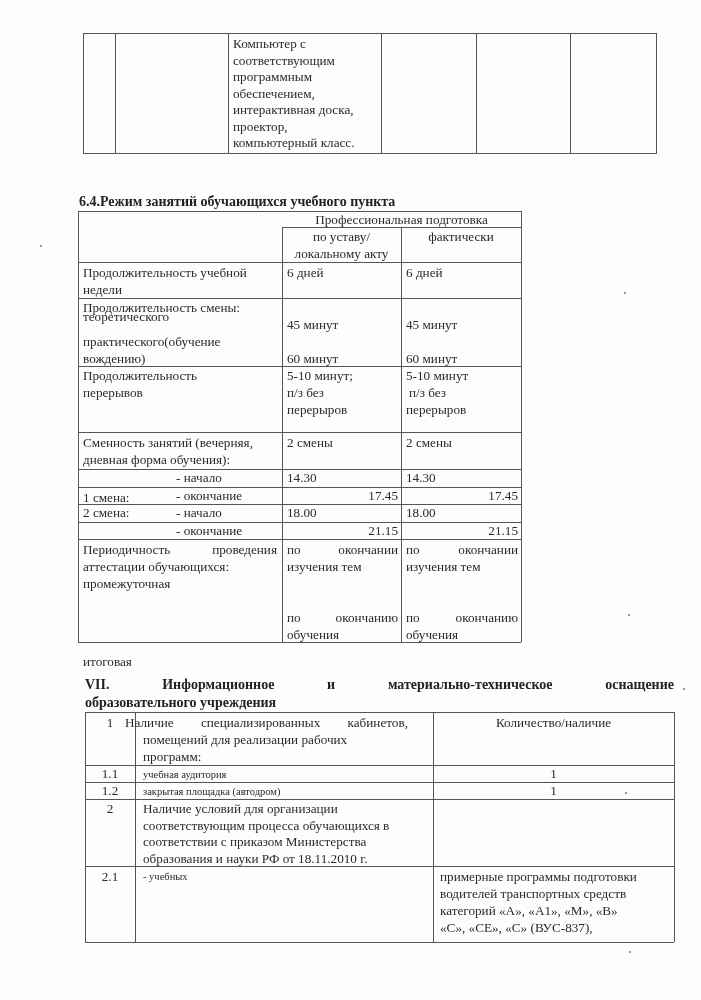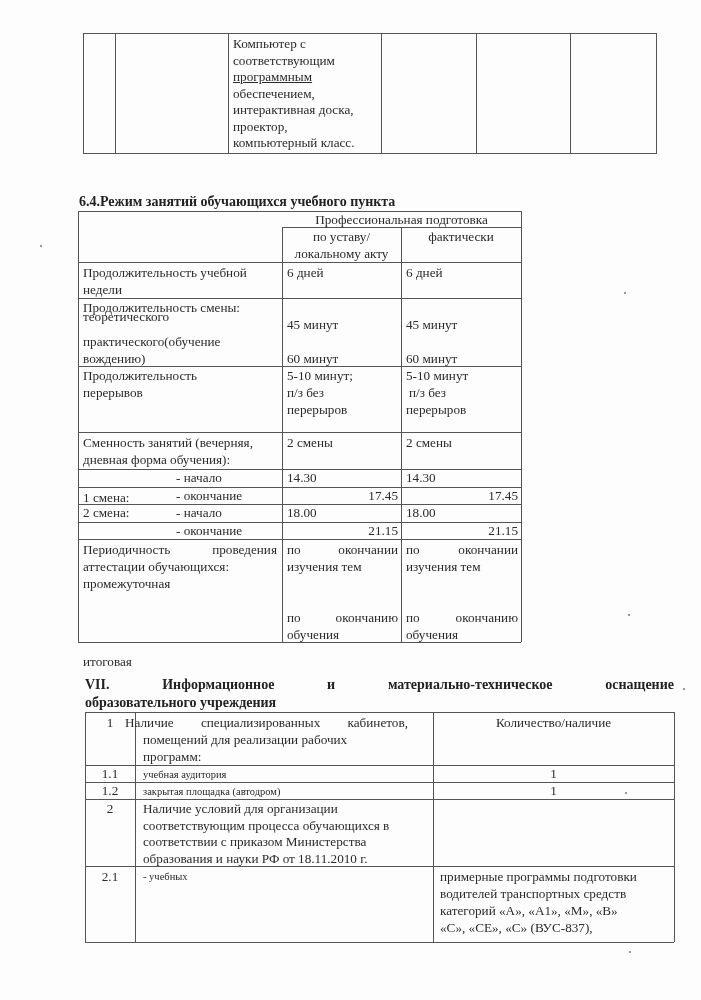--- a/index.html
+++ b/index.html
@@ -25,21 +25,21 @@
   <div class="line-v" style="left:115px;top:33px;height:120px;"></div>
   <div class="line-v" style="left:228px;top:33px;height:120px;"></div>
   <div class="line-v" style="left:381px;top:33px;height:120px;"></div>
   <div class="line-v" style="left:476px;top:33px;height:120px;"></div>
   <div class="line-v" style="left:570px;top:33px;height:120px;"></div>
   <div class="line-v" style="left:656px;top:33px;height:120px;"></div>
 
   <div>
     <div class="txt" style="left:233px;top:35px;">Компьютер с</div>
     <div class="txt" style="left:233px;top:51.5px;">соответствующим</div>
-    <div class="txt" style="left:233px;top:68px;text-decoration:underline;">программным</div>
+    <div class="txt" style="left:233px;top:68px;">программным</div>
     <div class="txt" style="left:233px;top:84.5px;">обеспечением,</div>
     <div class="txt" style="left:233px;top:101px;">интерактивная доска,</div>
     <div class="txt" style="left:233px;top:117.5px;">проектор,</div>
     <div class="txt" style="left:233px;top:134px;">компьютерный класс.</div>
   </div>
 </div>
 
 <div class="txt heading" style="left:79px;top:193px;">6.4.Режим занятий обучающихся  учебного пункта</div>
 
 <div>

